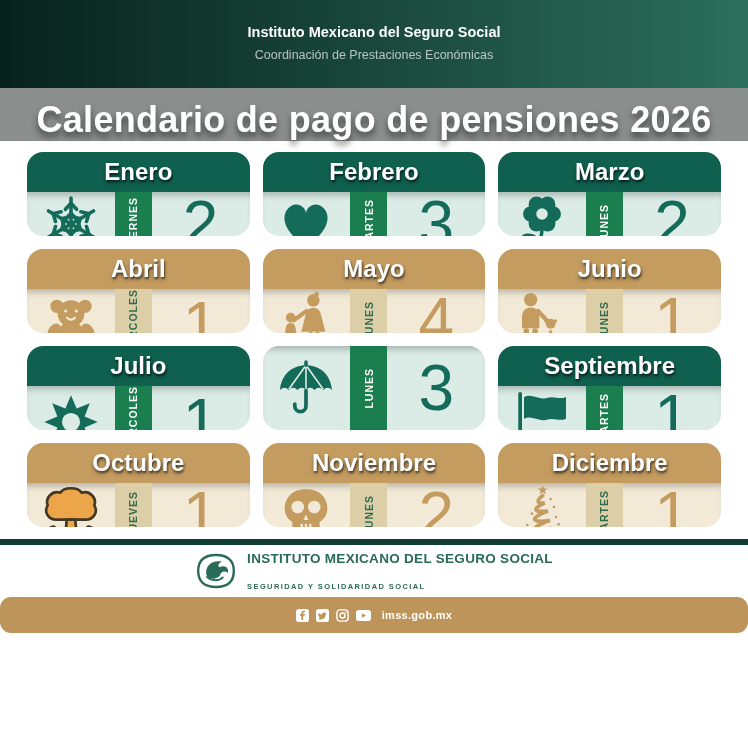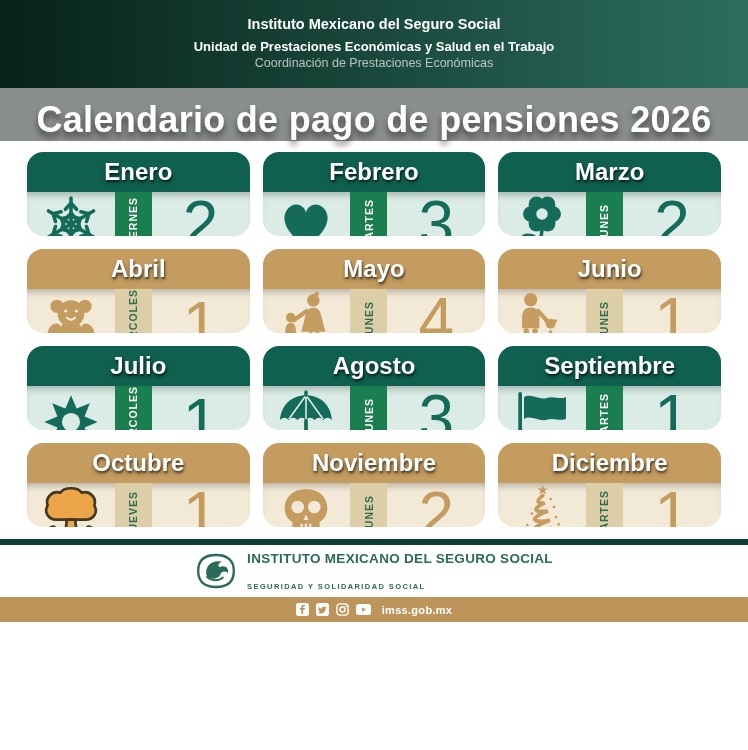--- a/index.html
+++ b/index.html
@@ -82,33 +82,32 @@
   .divider { height:6px; background:var(--divider_green,#113e33); margin-top:12px; }
   .footer {
     height:52px; background:#fff;
     display:flex; align-items:center; justify-content:center; gap:10px;
   }
   .logo-stroke { stroke:var(--footer_green,#2a6a58); fill:none; stroke-linecap:round; }
   .logo-fill { fill:var(--footer_green,#2a6a58); }
   .footer-org { color:var(--footer_green,#2a6a58); font-weight:bold; font-size:13.5px; letter-spacing:.3px; white-space:nowrap; }
   .footer-slogan { color:var(--footer_green,#2a6a58); font-weight:bold; font-size:7.5px; letter-spacing:1.4px; margin-top:16px; }
   .bottom-bar {
-    height:25px; background:var(--bottom_bar,#bd9459);
-    display:flex; align-items:center; justify-content:center; gap:7px;
+    height:36px; background:var(--bottom_bar,#bd9459);
+    display:flex; align-items:center; justify-content:center; gap:7px;border-radius:11px;
   }
   .social { display:block; }
   .soc-accent { fill:var(--bottom_bar,#bd9459); }
   .site { color:#fff; font-weight:bold; font-size:11px; letter-spacing:.3px; margin-left:4px; }
 </style>
 </head>
 <body>
 
 <div class="top-header">
   <div class="org-line">Instituto Mexicano del Seguro Social</div>
-  <div class="sub2">Unidad de Prestaciones Económicas y Salud en el Trabajo</div>
   <div class="sub3">Coordinación de Prestaciones Económicas</div>
 </div>
 
 <div class="title-band">
   <div class="title-text">Calendario de pago de pensiones 2026</div>
 </div>
 
 <div class="grid">
 
   <div class="card green">
@@ -285,23 +284,20 @@
         </svg>
       </div>
       <div class="day-band">
         <span class="day-text">MIÉRCOLES</span>
       </div>
       <div class="date-zone">1</div>
     </div>
   </div>
 
   <div class="card green">
-    <div class="card-header">
-      <span class="month-label">Agosto</span>
-    </div>
     <div class="card-body">
       <div class="icon-zone">
         <svg class="micon" viewBox="0 0 48 48" xmlns="http://www.w3.org/2000/svg">
           <path class="fg" d="M4.5 25.5 C5.5 14 13.5 7 24 7 C34.5 7 42.5 14 43.5 25.5 Q40.2 22.2 36.9 25.5 Q33.7 22.2 30.4 25.5 Q27.2 22.2 24 25.5 Q20.8 22.2 17.6 25.5 Q14.3 22.2 11.1 25.5 Q7.8 22.2 4.5 25.5 Z"></path>
           <path class="sbg-g" stroke-width="1.2" d="M24 7 L11.1 25 M24 7 L24 25 M24 7 L36.9 25"></path>
           <path class="sg" stroke-width="2.6" stroke-linecap="round" d="M24 7 L24 4.5"></path>
           <path class="sg" stroke-width="2.8" stroke-linecap="round" d="M24 26 L24 37.5 A4.2 4.2 0 0 1 15.6 37.5 L15.6 36"></path>
         </svg>
       </div>
       <div class="day-band">

